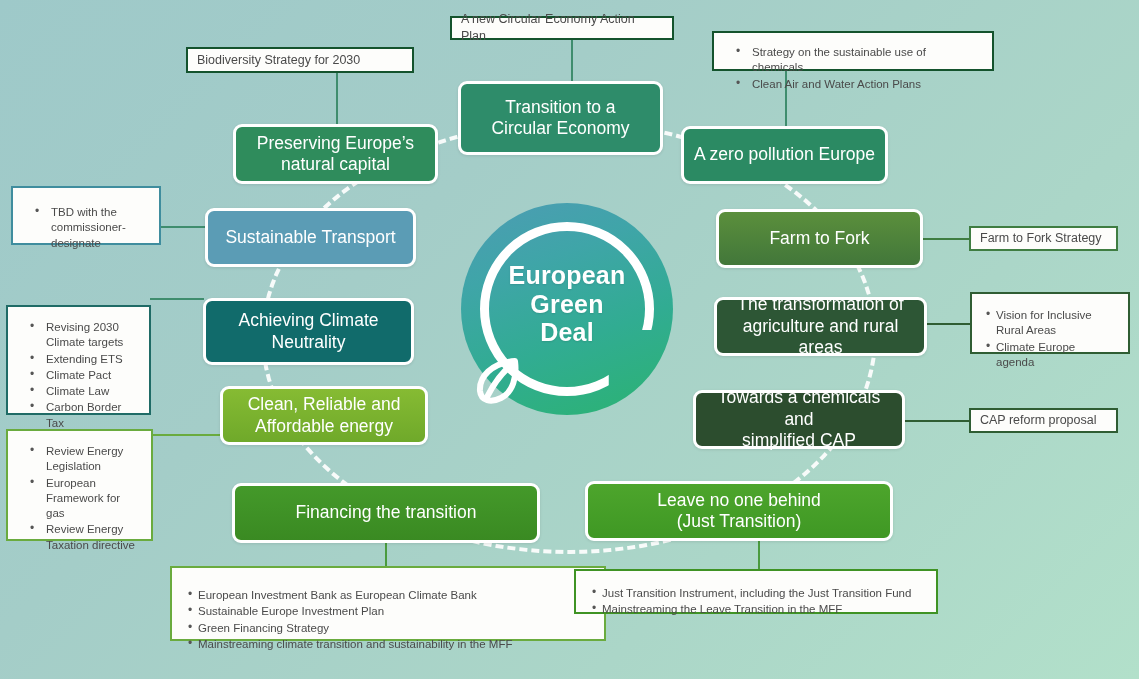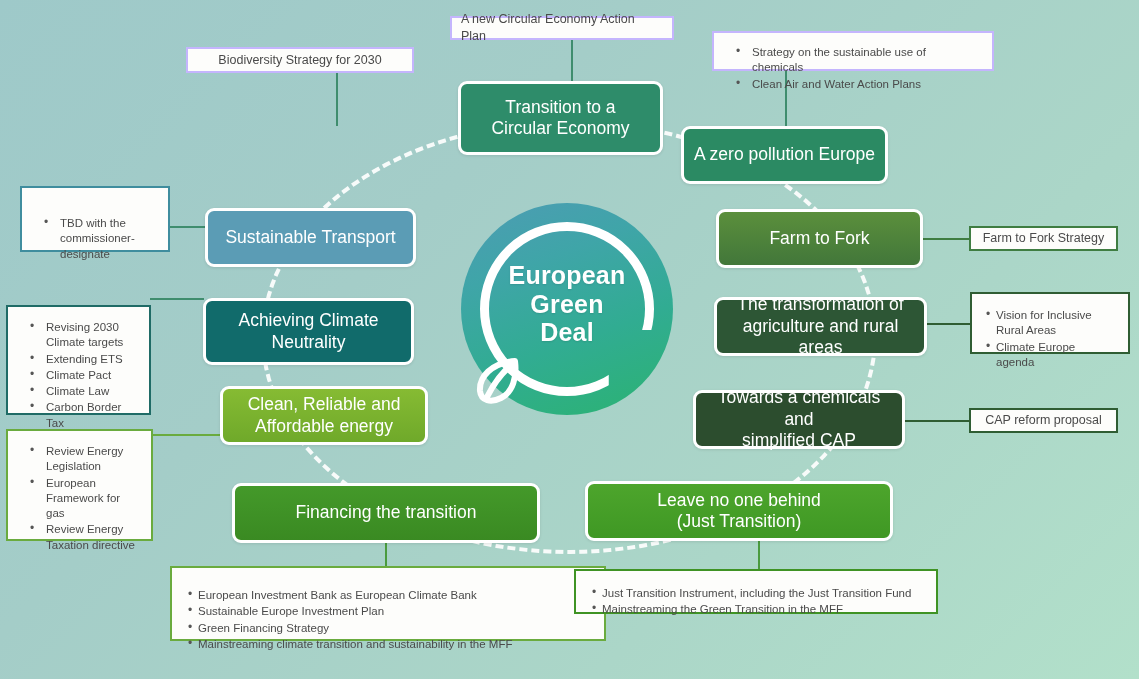--- a/index.html
+++ b/index.html
@@ -49,27 +49,26 @@
     line-height:1.22;
     padding:4px 10px;
     box-shadow:0 1px 3px rgba(0,0,0,.10);
     z-index:4;
   }
 
   
   .callout {
     position:absolute;
     background:#fdfdfb;
-    border:2px solid #c4b5fd;
+    border:2px solid #14532d;
     color:#4a4a4a;
     font-size:11.5px;
     line-height:1.33;
     padding:5px 7px 5px 6px;
     z-index:5;
-    justify-content:center;
   }
   .callout.one-line { display:flex; align-items:center; padding:4px 9px; font-size:12.5px; }
   .callout ul { margin:8px; padding:0; list-style:none; }
   .callout li { position:relative; padding-left:15px; margin:0 0 1px 0; }
   .callout li:before {
     content:"\2022"; position:absolute; left:3px; top:-1px;
     font-size:12px; color:#555;
   }
   .callout.tight li { padding-left:10px; }
   .callout.tight li:before { left:0px; }
@@ -121,20 +120,24 @@
 
   <div class="lead h" style="left:927px; top:323px; width:45px; background:#2f5d33;"></div>
 
   <div class="lead h" style="left:905px; top:420px; width:66px; background:#2f5d33;"></div>
 
   <div class="node" style="left:458px; top:81px; width:205px; height:74px; background:#2e8c6a;">
     <span style="white-space:pre-line">Transition to a
 Circular Economy</span>
   </div>
 
+  <div class="node" style="left:233px; top:124px; width:205px; height:60px; background:#2f8c5c;">
+    <span style="white-space:pre-line">Preserving Europe’s
+natural capital</span>
+  </div>
 
   <div class="node" style="left:205px; top:208px; width:211px; height:59px; background:#5b9cb5;">
     <span style="white-space:pre-line">Sustainable Transport</span>
   </div>
 
   <div class="node" style="left:203px; top:298px; width:211px; height:67px; background:#116b6b;">
     <span style="white-space:pre-line">Achieving Climate
 Neutrality</span>
   </div>
 
@@ -178,21 +181,21 @@
     <span>Biodiversity Strategy for 2030</span>
   </div>
 
   <div class="callout indent" style="left:712px; top:31px; width:282px; height:40px; padding-top:4px;">
     <ul>
       <li>Strategy on the sustainable use of chemicals</li>
       <li>Clean Air and Water Action Plans</li>
     </ul>
   </div>
 
-  <div class="callout indent" style="left:20px; top:186px; width:150px; height:66px; padding-top:20px; border-color:#3f8d9e;">
+  <div class="callout indent" style="left:11px; top:186px; width:150px; height:59px; padding-top:9px; border-color:#3f8d9e;">
     <ul>
       <li>TBD with the commissioner-designate</li>
     </ul>
   </div>
 
   <div class="callout indent" style="left:6px; top:305px; width:145px; height:110px; padding-top:5px; border-color:#1f6b66;">
     <ul>
       <li>Revising 2030 Climate targets</li>
       <li>Extending ETS</li>
       <li>Climate Pact</li>
@@ -214,21 +217,21 @@
       <li>European Investment Bank as European Climate Bank</li>
       <li>Sustainable Europe Investment Plan</li>
       <li>Green Financing Strategy</li>
       <li> Mainstreaming climate transition and sustainability in the MFF</li>
     </ul>
   </div>
 
   <div class="callout tight" style="left:574px; top:569px; width:364px; height:45px; padding:7px 8px; border-color:#3f9324;">
     <ul>
       <li>Just Transition Instrument, including the Just Transition Fund</li>
-      <li>Mainstreaming the Green Transition in the MFF</li>
+      <li>Mainstreaming the Leave Transition in the MFF</li>
     </ul>
   </div>
 
   <div class="callout one-line" style="left:969px; top:226px; width:149px; height:25px; border-color:#3f7d42;">
     <span>Farm to Fork Strategy</span>
   </div>
 
   <div class="callout tight" style="left:970px; top:292px; width:160px; height:62px; padding:6px 6px; border-color:#2f5d33;">
     <ul>
       <li>Vision for Inclusive Rural Areas</li>

